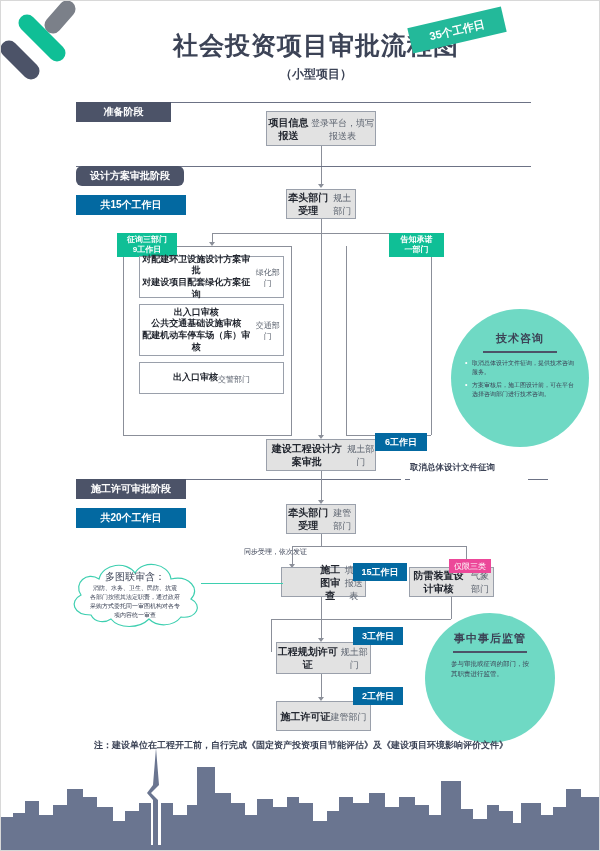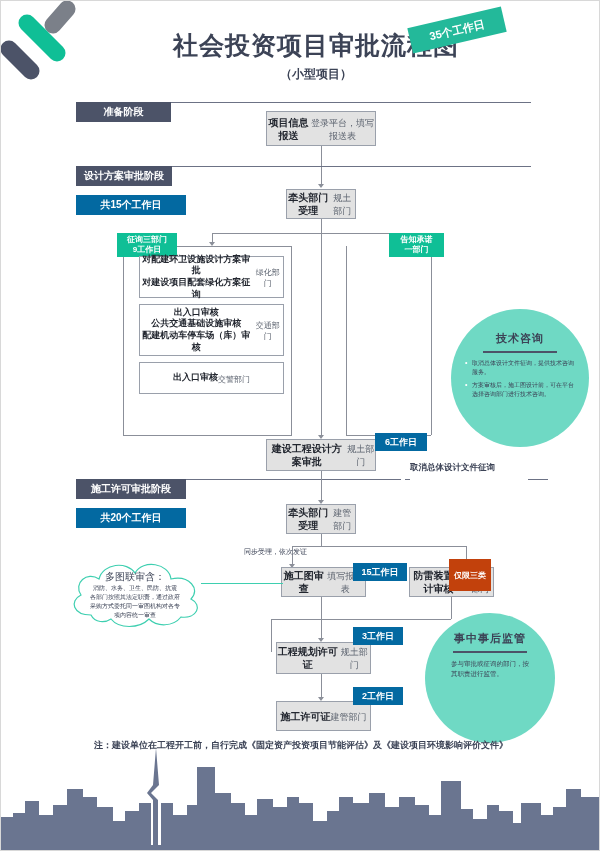--- a/index.html
+++ b/index.html
@@ -48,22 +48,22 @@
   }
   .days-tag {
     position: absolute;
     background: #0369a1; color: #ffffff;
     font-size: 10px; font-weight: bold;
     display: flex; align-items: center; justify-content: center;
     height: 20px;
   }
   .days-tag.small { font-size: 9px; height: 18px; }
   .gray-tag {
-    position: absolute; background: #c2410c; color: #ffffff;
-    font-size: 8px; font-weight: bold; height: 32px;
+    position: absolute; background: #ec4899; color: #ffffff;
+    font-size: 8px; font-weight: normal; height: 14px;
     display: flex; align-items: center; justify-content: center;
   }
   .teal-tag {
     position: absolute; background: #0fbf96; color: #ffffff;
     font-size: 8px; font-weight: bold;
     display: flex; flex-direction: column; align-items: center; justify-content: center;
     line-height: 1.25;
   }
 
   
@@ -163,21 +163,21 @@
   <div class="stage-tag" style="left:75px; top:101px; width:95px;">准备阶段</div>
 
   <div class="node" style="left:265px; top:110px; width:110px; height:35px;">
     <div class="n-title">项目信息报送</div>
     <div class="n-dept">登录平台，填写报送表</div>
   </div>
   <div class="ln v" style="left:320px; top:145px; height:38px;"></div>
   <div class="arrow" style="left:317px; top:183px;"></div>
 
   <div class="rule" style="left:75px; top:165px; width:455px;"></div>
-  <div class="stage-tag" style="left:75px; top:165px; width:96px;">设计方案审批阶段</div>
+  <div class="stage-tag" style="left:75px; top:165px; width:108px;border-radius:6px;">设计方案审批阶段</div>
   <div class="days-tag" style="left:75px; top:194px; width:110px;">共15个工作日</div>
 
   <div class="node" style="left:285px; top:188px; width:70px; height:30px;">
     <div class="n-title">牵头部门受理</div>
     <div class="n-dept">规土部门</div>
   </div>
 
   <div class="ln v" style="left:320px; top:218px; height:14px;"></div>
   <div class="ln h" style="left:211px; top:232px; width:219px;"></div>
   <div class="ln v" style="left:211px; top:232px; height:10px;"></div>
@@ -254,21 +254,21 @@
   </div>
 
   <div class="ln v" style="left:320px; top:533px; height:12px;"></div>
   <div class="ln h" style="left:291px; top:545px; width:174px;"></div>
   <div class="ln v" style="left:291px; top:545px; height:19px;"></div>
   <div class="arrow" style="left:288px; top:563px;"></div>
   <div class="ln v" style="left:465px; top:545px; height:19px;"></div>
   <div class="arrow" style="left:462px; top:563px;"></div>
   <div id="sync-label" class="label">同步受理，依次发证</div>
 
-  <div class="node" style="left:280px; top:566px; width:85px; height:30px;">
+  <div class="node" style="left:280px; top:566px; width:85px; height:30px;padding-left:36px;">
     <div class="n-title">施工图审查</div>
     <div class="n-dept">填写报送表</div>
   </div>
   <div class="days-tag small" style="left:352px; top:562px; width:54px;">15工作日</div>
 
   <div class="node" style="left:408px; top:566px; width:85px; height:30px;">
     <div class="n-title">防雷装置设计审核</div>
     <div class="n-dept">气象部门</div>
   </div>
   <div class="gray-tag" style="left:448px; top:558px; width:42px;">仅限三类</div>

